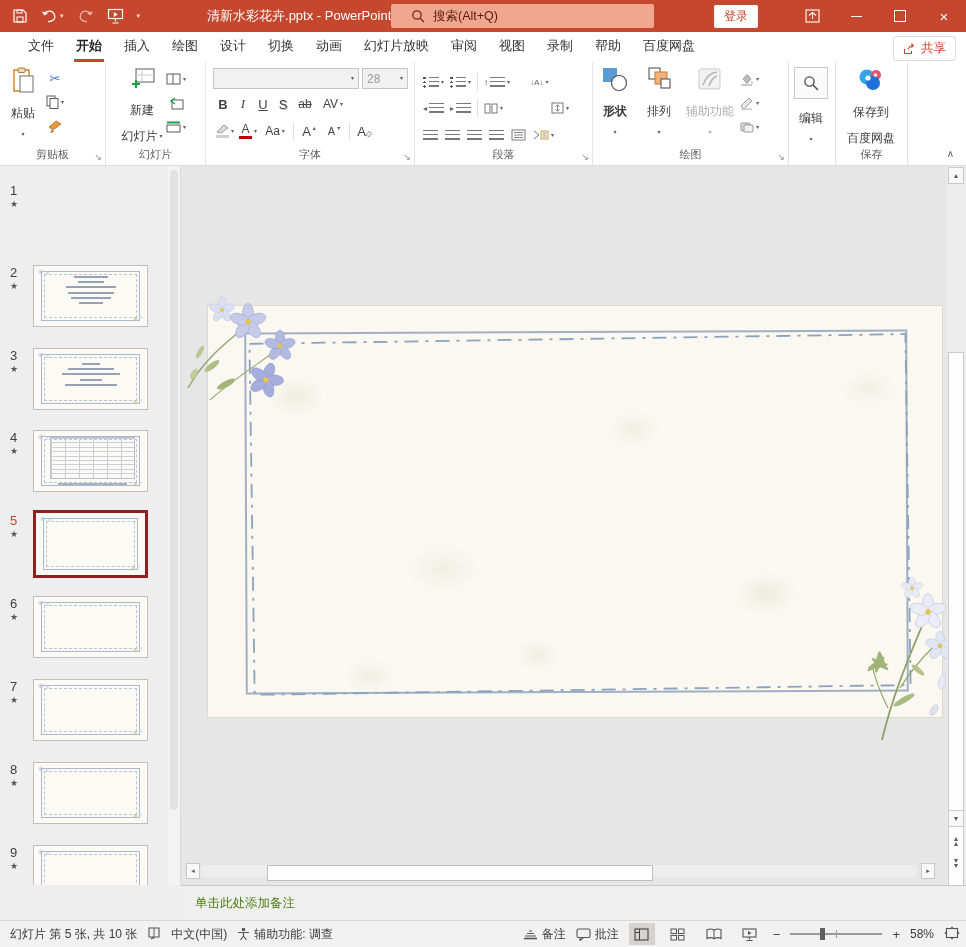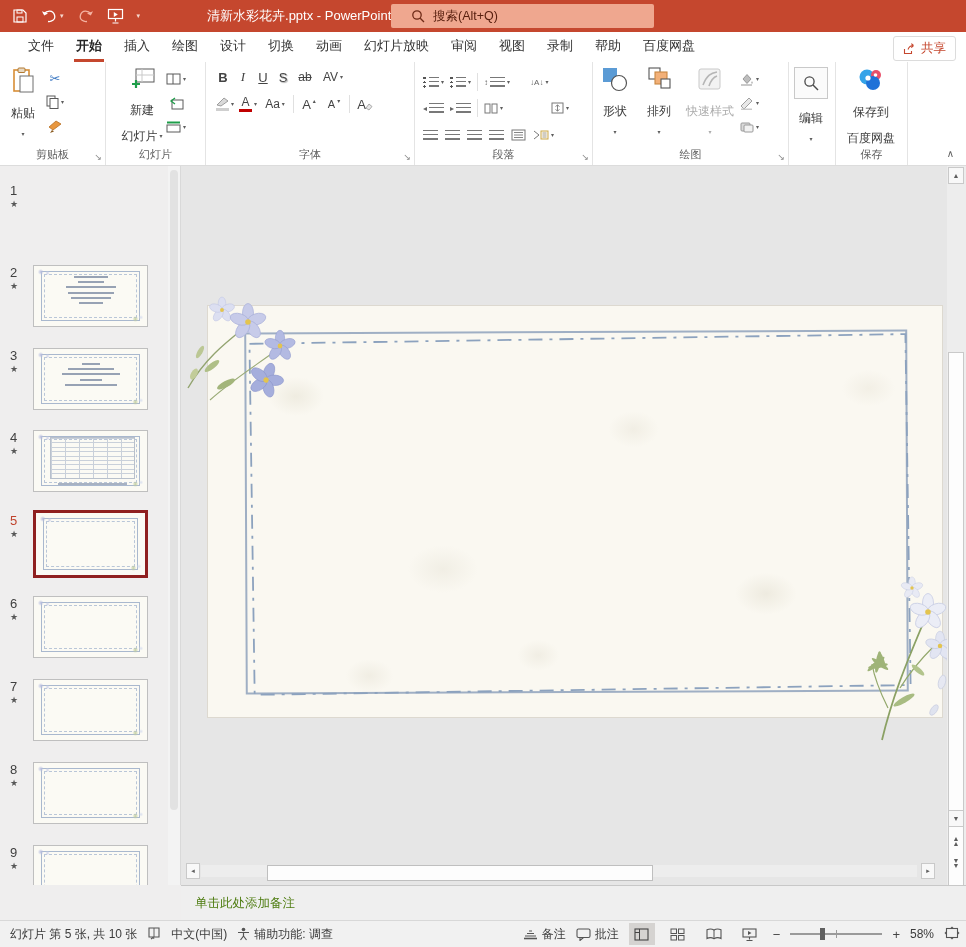--- a/index.html
+++ b/index.html
@@ -158,20 +158,36 @@
       <span class="chevw">▾</span>
     </div>
     <span class="doc-title">清新水彩花卉.pptx - PowerPoint</span>
     <div class="searchbox">
       <svg style="position:absolute;left:20px;top:5px;" width="14" height="14" viewBox="0 0 14 14">
           <circle cx="6" cy="6" r="4.2" fill="none" stroke="#6E2A17" stroke-width="1.3"></circle>
           <path d="M9.2 9.2 L13 13" stroke="#6E2A17" stroke-width="1.3"></path>
         </svg>
       <span>搜索(Alt+Q)</span>
     </div>
+    <div class="tb-right">
+      <span class="login-btn">登录</span>
+      <span class="winbtn">
+        <svg width="15" height="14" viewBox="0 0 15 14">
+            <rect x="1" y="1" width="13" height="12" fill="none" stroke="#FFF" stroke-width="1.1"></rect>
+            <path d="M4 6.5 L7.5 3.5 L11 6.5 M7.5 4 V10" stroke="#FFF" stroke-width="1.1" fill="none"></path>
+          </svg>
+      </span>
+      <span class="winbtn">
+          <span class="minbar"></span>
+        </span>
+      <span class="winbtn">
+          <span class="maxbox"></span>
+        </span>
+      <span class="winbtn">×</span>
+    </div>
   </div>
 
   <div class="tabrow">
     <span class="rtab">文件</span>
     <span class="rtab active">开始</span>
     <span class="rtab">插入</span>
     <span class="rtab">绘图</span>
     <span class="rtab">设计</span>
     <span class="rtab">切换</span>
     <span class="rtab">动画</span>
@@ -260,20 +276,30 @@
                 <path d="M1 1.5 h13" stroke="#1E9E4A" stroke-width="2"></path>
               </svg>
             <span class="chev">▾</span>
           </span>
         </div>
       </div>
       <span class="glabel">幻灯片</span>
     </div>
 
     <div class="rgroup" style="width:209px;">
+      <div style="display:flex;gap:3px;padding:6px 6px 0 7px;">
+        <div class="combo" style="width:146px;">
+            <span></span>
+            <span class="chev">▾</span>
+          </div>
+        <div class="combo" style="width:46px;">
+            <span>28</span>
+            <span class="chev">▾</span>
+          </div>
+      </div>
       <div style="display:flex;align-items:center;gap:4px;padding:3px 0 0 9px;">
         <span class="sbtn" style="width:16px;">
             <span class="fletter" style="font-weight:bold;">B</span>
           </span>
         <span class="sbtn" style="width:16px;">
             <span class="fletter" style="font-style:italic;font-family:'Liberation Serif',serif;">I</span>
           </span>
         <span class="sbtn" style="width:16px;">
             <span class="fletter" style="text-decoration:underline;">U</span>
           </span>
@@ -403,21 +429,21 @@
             </svg>
             <span class="chev">▾</span>
           </span>
       </div>
       <span class="glabel">段落</span>
       <span class="launcher">↘</span>
     </div>
 
     <div class="rgroup" style="width:196px;">
       <div style="display:flex;">
-        <div class="bigbtn" style="width:44px;">
+        <div class="bigbtn" style="width:44px;font-weight:bold;">
           <svg width="26" height="25" viewBox="0 0 26 25">
               <rect x="1" y="1" width="14" height="14" fill="#5B9BD5"></rect>
               <circle cx="17" cy="16" r="7.5" fill="#FFF" stroke="#555" stroke-width="1.2"></circle>
             </svg>
           <span>形状</span>
           <span class="chev">▾</span>
         </div>
         <div class="bigbtn" style="width:44px;">
           <svg width="26" height="25" viewBox="0 0 26 25">
               <rect x="3" y="1" width="11" height="11" fill="#FFF" stroke="#555" stroke-width="1.1"></rect>
@@ -425,21 +451,21 @@
               <rect x="15" y="12" width="9" height="9" fill="#FFF" stroke="#555" stroke-width="1.1"></rect>
             </svg>
           <span>排列</span>
           <span class="chev">▾</span>
         </div>
         <div class="bigbtn dis" style="width:58px;">
           <svg width="26" height="25" viewBox="0 0 26 25">
               <rect x="2" y="2" width="21" height="20" rx="2" fill="#F2F2F2" stroke="#C9C9C9"></rect>
               <path d="M6 18 C10 8,14 6,20 5 M12 19 C14 13,17 10,20 9" stroke="#B5B5B5" fill="none" stroke-width="1.6"></path>
             </svg>
-          <span>快速样式</span>
+          <span>辅助功能</span>
           <span class="chev dis">▾</span>
         </div>
         <div style="display:flex;flex-direction:column;padding-top:5px;">
           <span class="sbtn">
               <svg width="15" height="13" viewBox="0 0 15 13">
                 <path d="M4 6 L8 1.5 L12 6 L8 10.5 Z" fill="#BDBDBD" stroke="#8A8A8A" stroke-width="0.8"></path>
                 <path d="M13 8 q1.4 2 0 3 q-1.4-1 0-3" fill="#9A9A9A"></path>
                 <rect x="2" y="11" width="11" height="2" fill="#C9C9C9"></rect>
               </svg>
               <span class="chev">▾</span>

